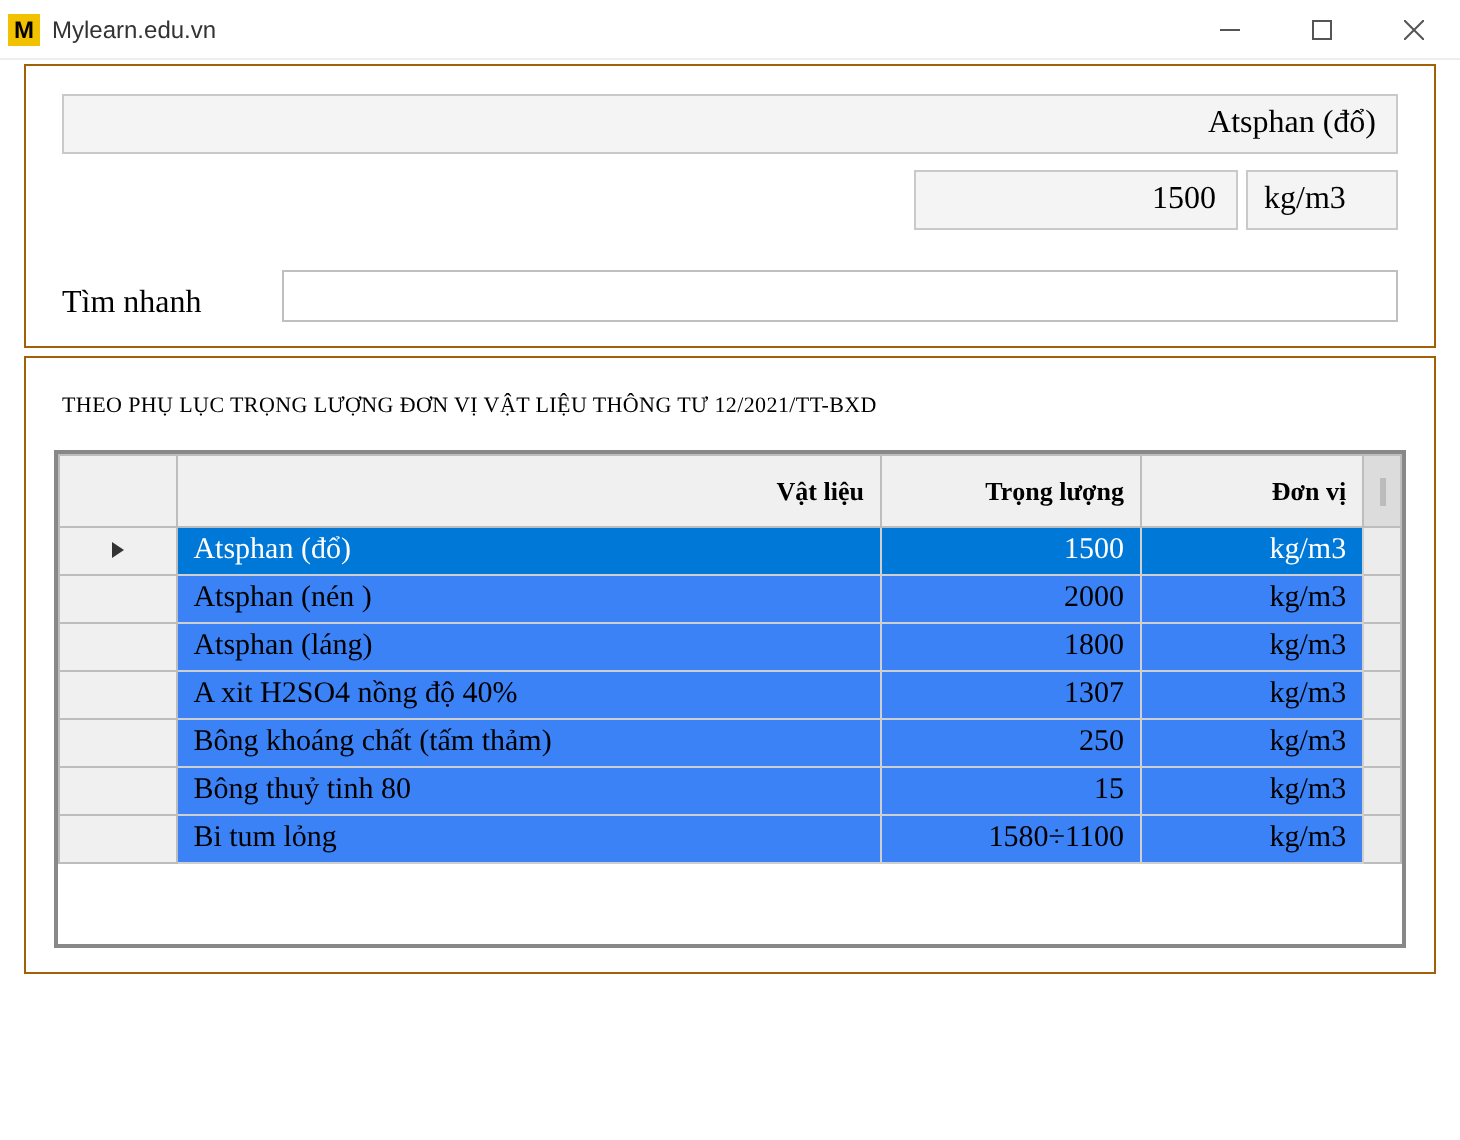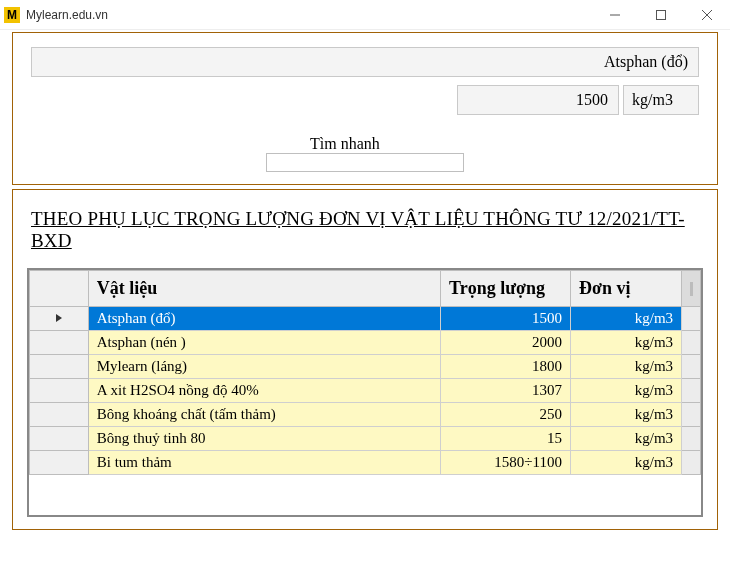--- a/index.html
+++ b/index.html
@@ -93,74 +93,72 @@
     height: 30px;
     border: 1px solid #c9c9c9;
     background: #f4f4f4;
     line-height: 28px;
     padding: 0 8px;
     font-size: 16px;
     font-family: inherit;
   }
   .search-row {
     display: flex;
-    align-items: center;
+    align-items: flex-end;
     margin-top: 20px;
     margin-bottom: 6px;
-    flex-direction: column;
   }
   .search-label {
     width: 110px;
     font-size: 16px;
   }
   .search-input {
     flex: 1;
     height: 26px;
     border: 1px solid #bfbfbf;
     padding: 0 6px;
     font-family: inherit;
     font-size: 15px;
     outline: none;
   }
 
   .heading {
-    font-size: 19px;
+    font-size: 11px;
     letter-spacing: 0.2px;
     padding: 8px 4px 16px 10px;
-    text-decoration: underline;
   }
 
   
   .grid-wrap {
     border: 2px solid #888;
     margin: 0 6px;
     height: 249px;
     overflow: hidden;
     position: relative;
   }
   table.grid {
     width: 100%;
     border-collapse: collapse;
     table-layout: fixed;
   }
   .grid th {
     background: #f0f0f0;
     border: 1px solid #bdbdbd;
     padding: 6px 8px;
-    text-align: left;
+    text-align: right;
     font-weight: bold;
-    font-size: 18px;
+    font-size: 13px;
     height: 36px;
   }
   .grid td {
     border: 1px solid #cfcfcf;
     padding: 3px 8px;
     height: 24px;
     font-size: 15px;
-    background: #fef9c3;
+    background: #3b82f6;
   }
   .grid .rowhdr {
     background: #f0f0f0;
     border: 1px solid #bdbdbd;
     text-align: center;
     font-size: 12px;
     color: #555;
   }
   .grid col.c-row  { width: 56px; }
   .grid col.c-mat  { width: 336px; }
@@ -261,21 +259,21 @@
             </tr>
             <tr>
               <td class="rowhdr"></td>
               <td class="data">Atsphan (nén )</td>
               <td class="data c-wt-td">2000</td>
               <td class="data c-unit-td">kg/m3</td>
               <td class="scrollcell"></td>
             </tr>
             <tr>
               <td class="rowhdr"></td>
-              <td class="data">Mylearn (láng)</td>
+              <td class="data">Atsphan (láng)</td>
               <td class="data c-wt-td">1800</td>
               <td class="data c-unit-td">kg/m3</td>
               <td class="scrollcell"></td>
             </tr>
             <tr>
               <td class="rowhdr"></td>
               <td class="data">A xit H2SO4 nồng độ 40%</td>
               <td class="data c-wt-td">1307</td>
               <td class="data c-unit-td">kg/m3</td>
               <td class="scrollcell"></td>
@@ -289,21 +287,21 @@
             </tr>
             <tr>
               <td class="rowhdr"></td>
               <td class="data">Bông thuỷ tinh 80</td>
               <td class="data c-wt-td">15</td>
               <td class="data c-unit-td">kg/m3</td>
               <td class="scrollcell"></td>
             </tr>
             <tr>
               <td class="rowhdr"></td>
-              <td class="data">Bi tum thảm</td>
+              <td class="data">Bi tum lỏng</td>
               <td class="data c-wt-td">1580÷1100</td>
               <td class="data c-unit-td">kg/m3</td>
               <td class="scrollcell"></td>
             </tr>
           </tbody>
       </table>
     </div>
   </div>
 
 </div>

